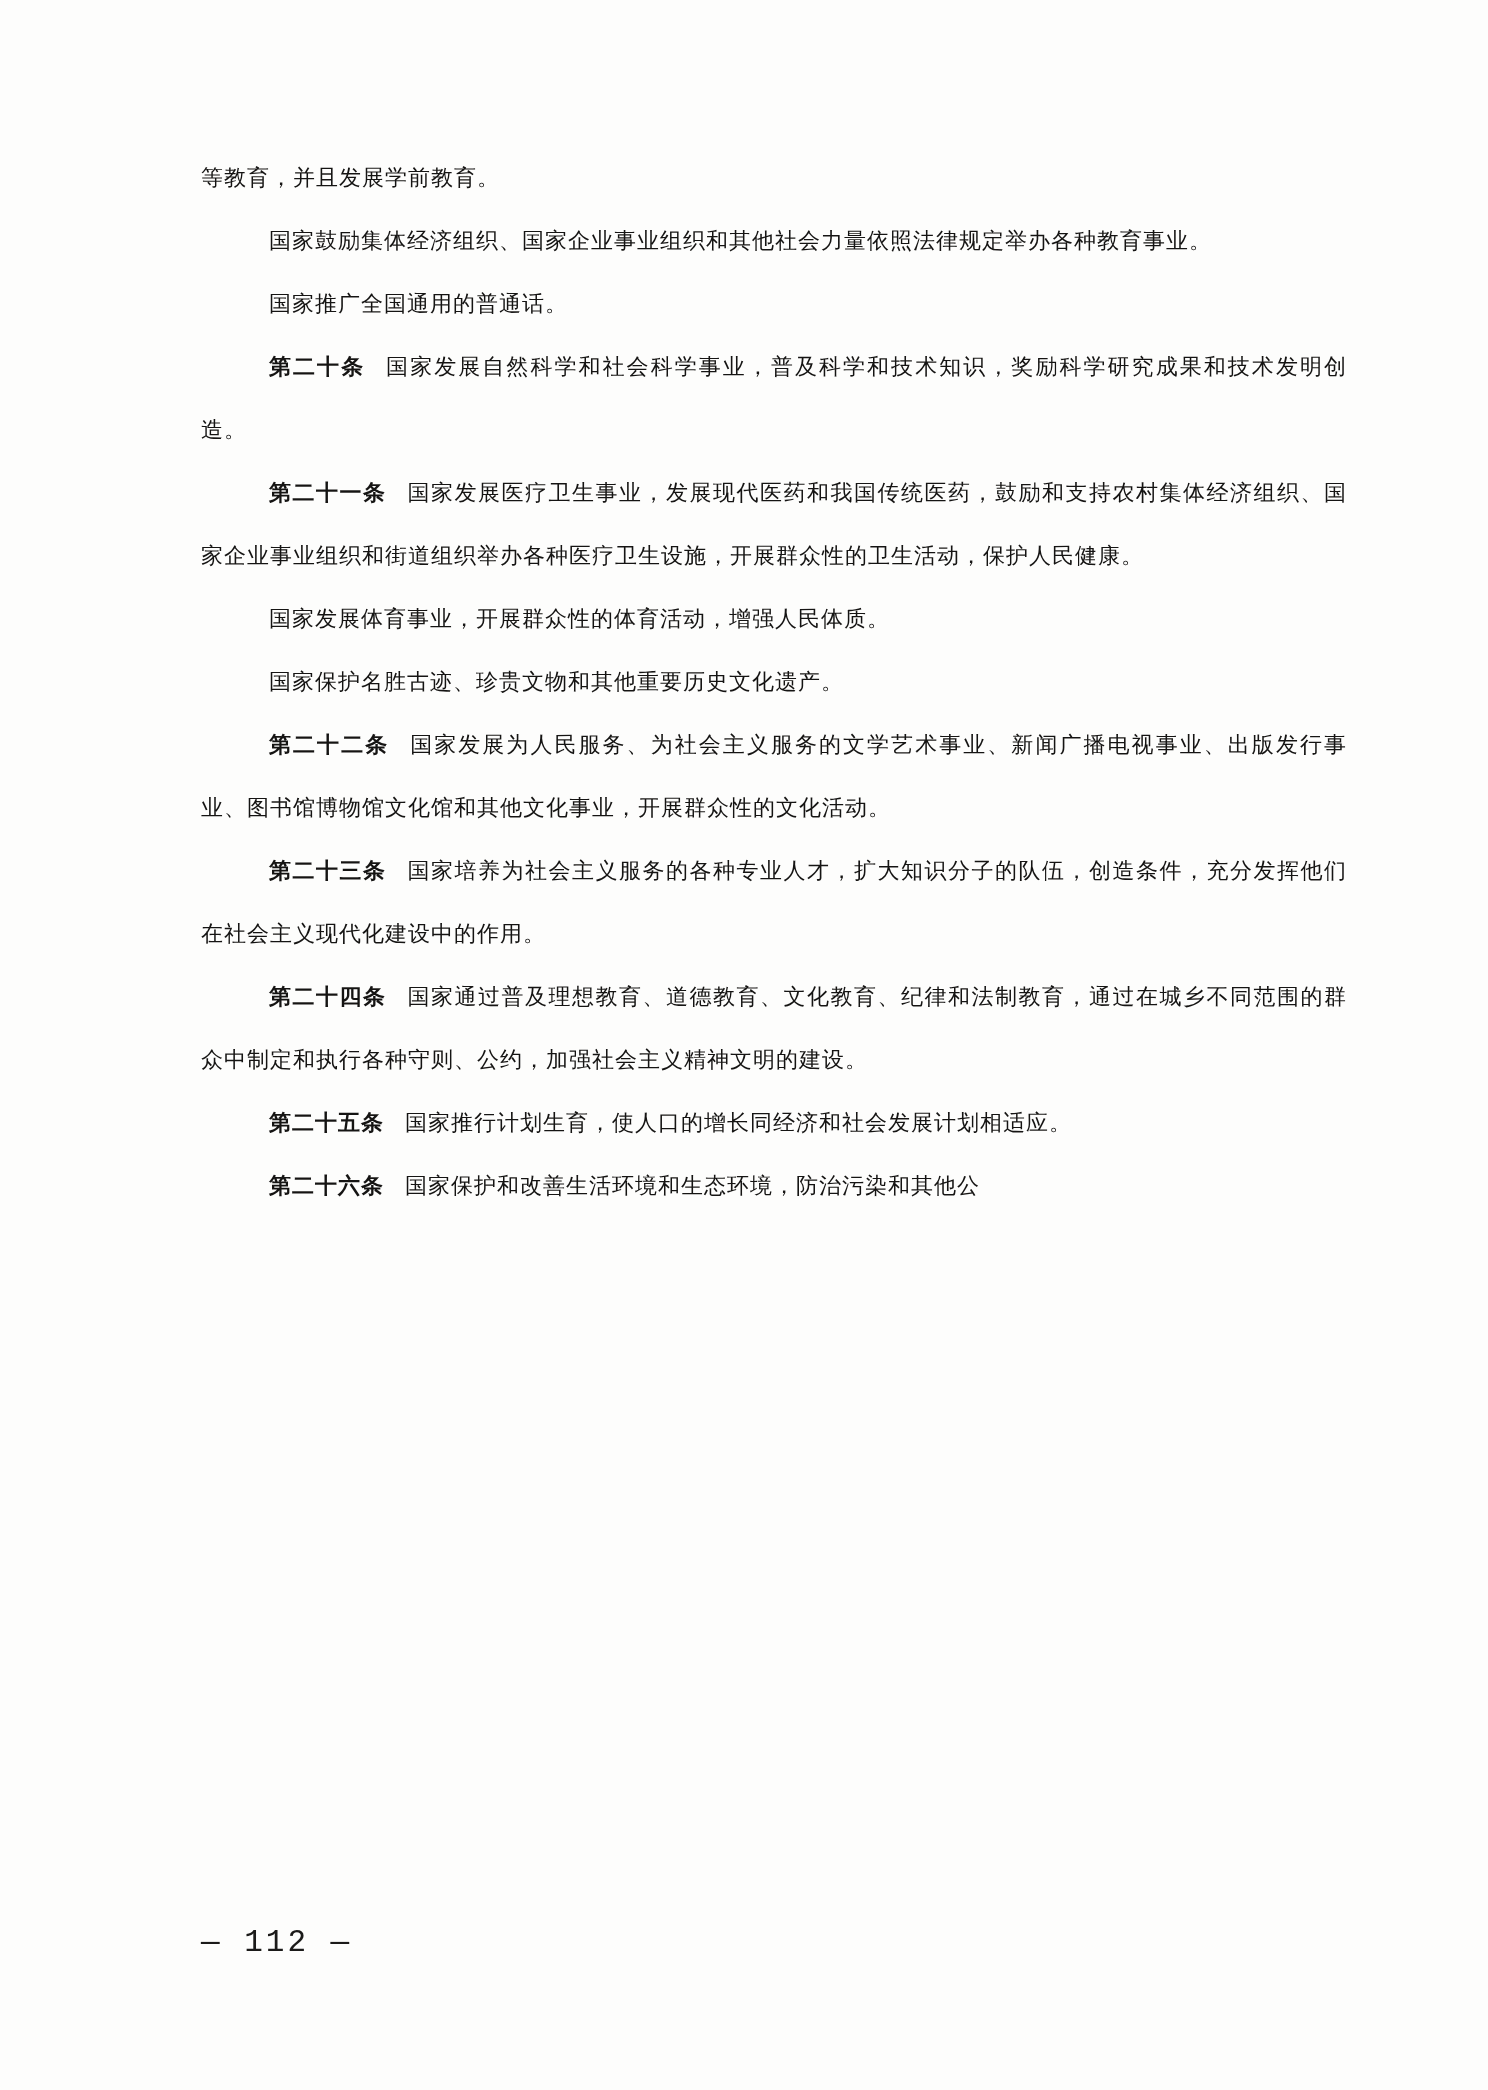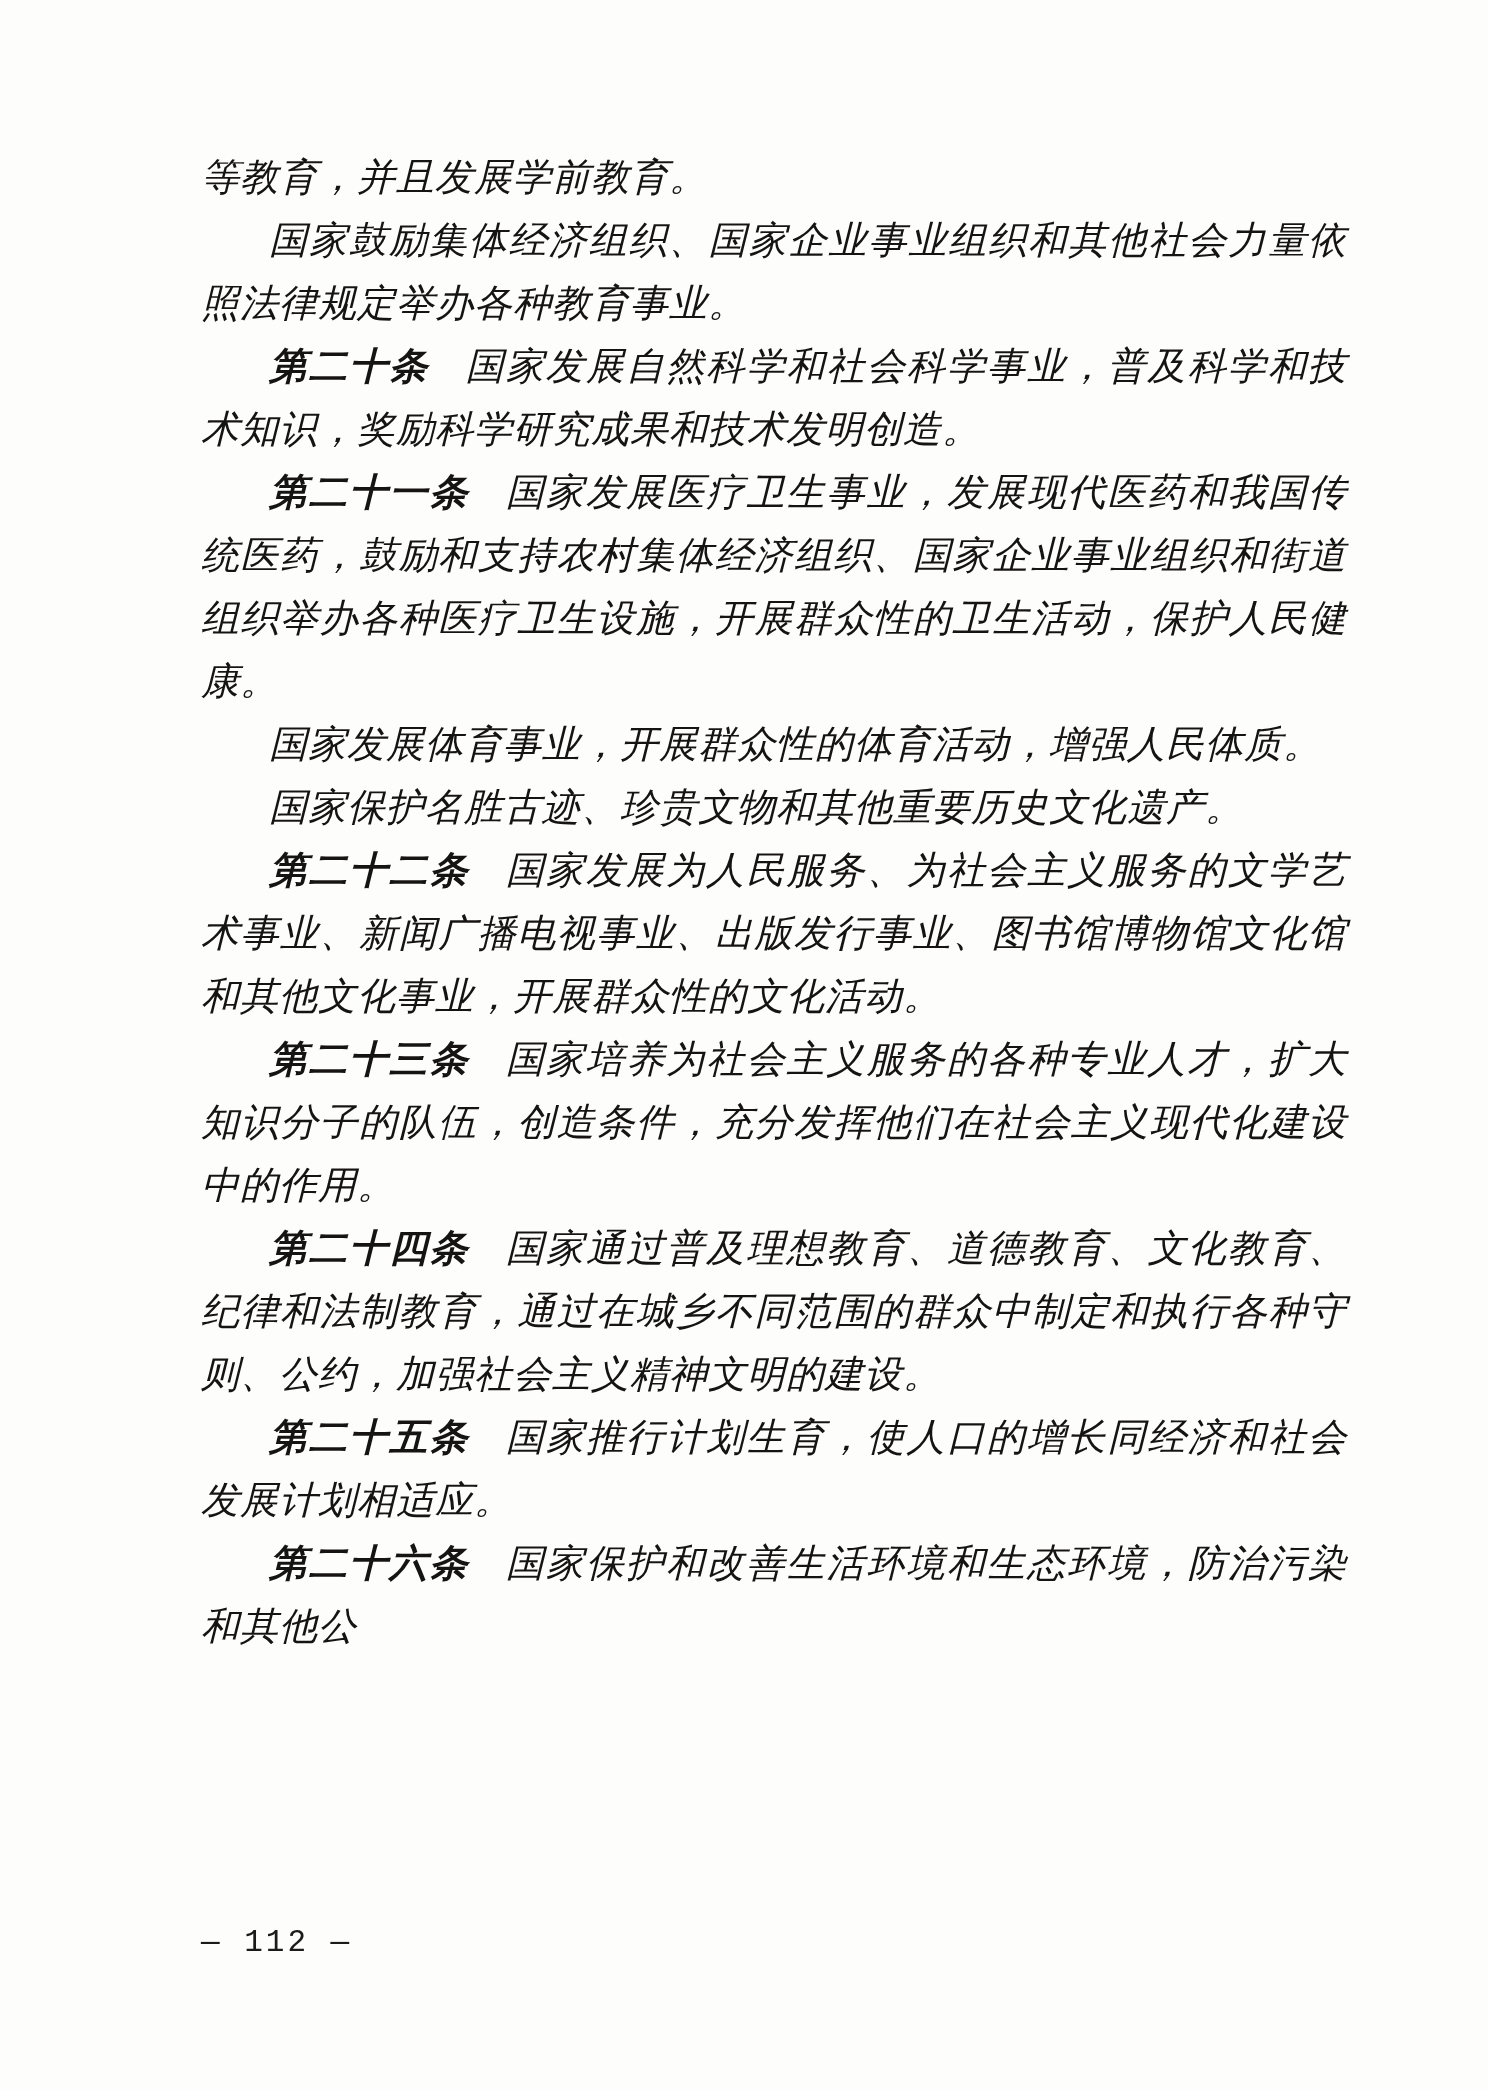--- a/index.html
+++ b/index.html
@@ -24,27 +24,26 @@
   }
   .text-block {
     position: absolute;
     left: 201px;
     top: 146px;
     width: 1146px;
     color: #151413;
   }
   p.para {
     margin: 0;
-    font-size: 38px;
+    font-size: 22px;
     line-height: 63px;
     text-align: justify;
     text-justify: inter-ideograph;
     letter-spacing: 1px;
     word-break: break-all;
-    font-style: italic;
   }
   p.para.indent {
     text-indent: 68px;
   }
   .article-no {
     font-weight: 700;
     margin-right: 0.95em;
   }
   .page-footer {
     position: absolute;
@@ -62,20 +61,21 @@
 
 <div class="scan-page">
 
   <div class="text-block">
 
     <p class="para"><span>等教育，并且发展学前教育。</span></p>
 
 
     <p class="para indent"><span>国家鼓励集体经济组织、国家企业事业组织和其他社会力量依照法律规定举办各种教育事业。</span></p>
 
+    <p class="para indent"><span>国家推广全国通用的普通话。</span></p>
 
     <p class="para indent"><b class="article-no">第二十条</b><span>国家发展自然科学和社会科学事业，普及科学和技术知识，奖励科学研究成果和技术发明创造。</span></p>
 
     <p class="para indent"><b class="article-no">第二十一条</b><span>国家发展医疗卫生事业，发展现代医药和我国传统医药，鼓励和支持农村集体经济组织、国家企业事业组织和街道组织举办各种医疗卫生设施，开展群众性的卫生活动，保护人民健康。</span></p>
 
     <p class="para indent"><span>国家发展体育事业，开展群众性的体育活动，增强人民体质。</span></p>
 
     <p class="para indent"><span>国家保护名胜古迹、珍贵文物和其他重要历史文化遗产。</span></p>
 
     <p class="para indent"><b class="article-no">第二十二条</b><span>国家发展为人民服务、为社会主义服务的文学艺术事业、新闻广播电视事业、出版发行事业、图书馆博物馆文化馆和其他文化事业，开展群众性的文化活动。</span></p>

